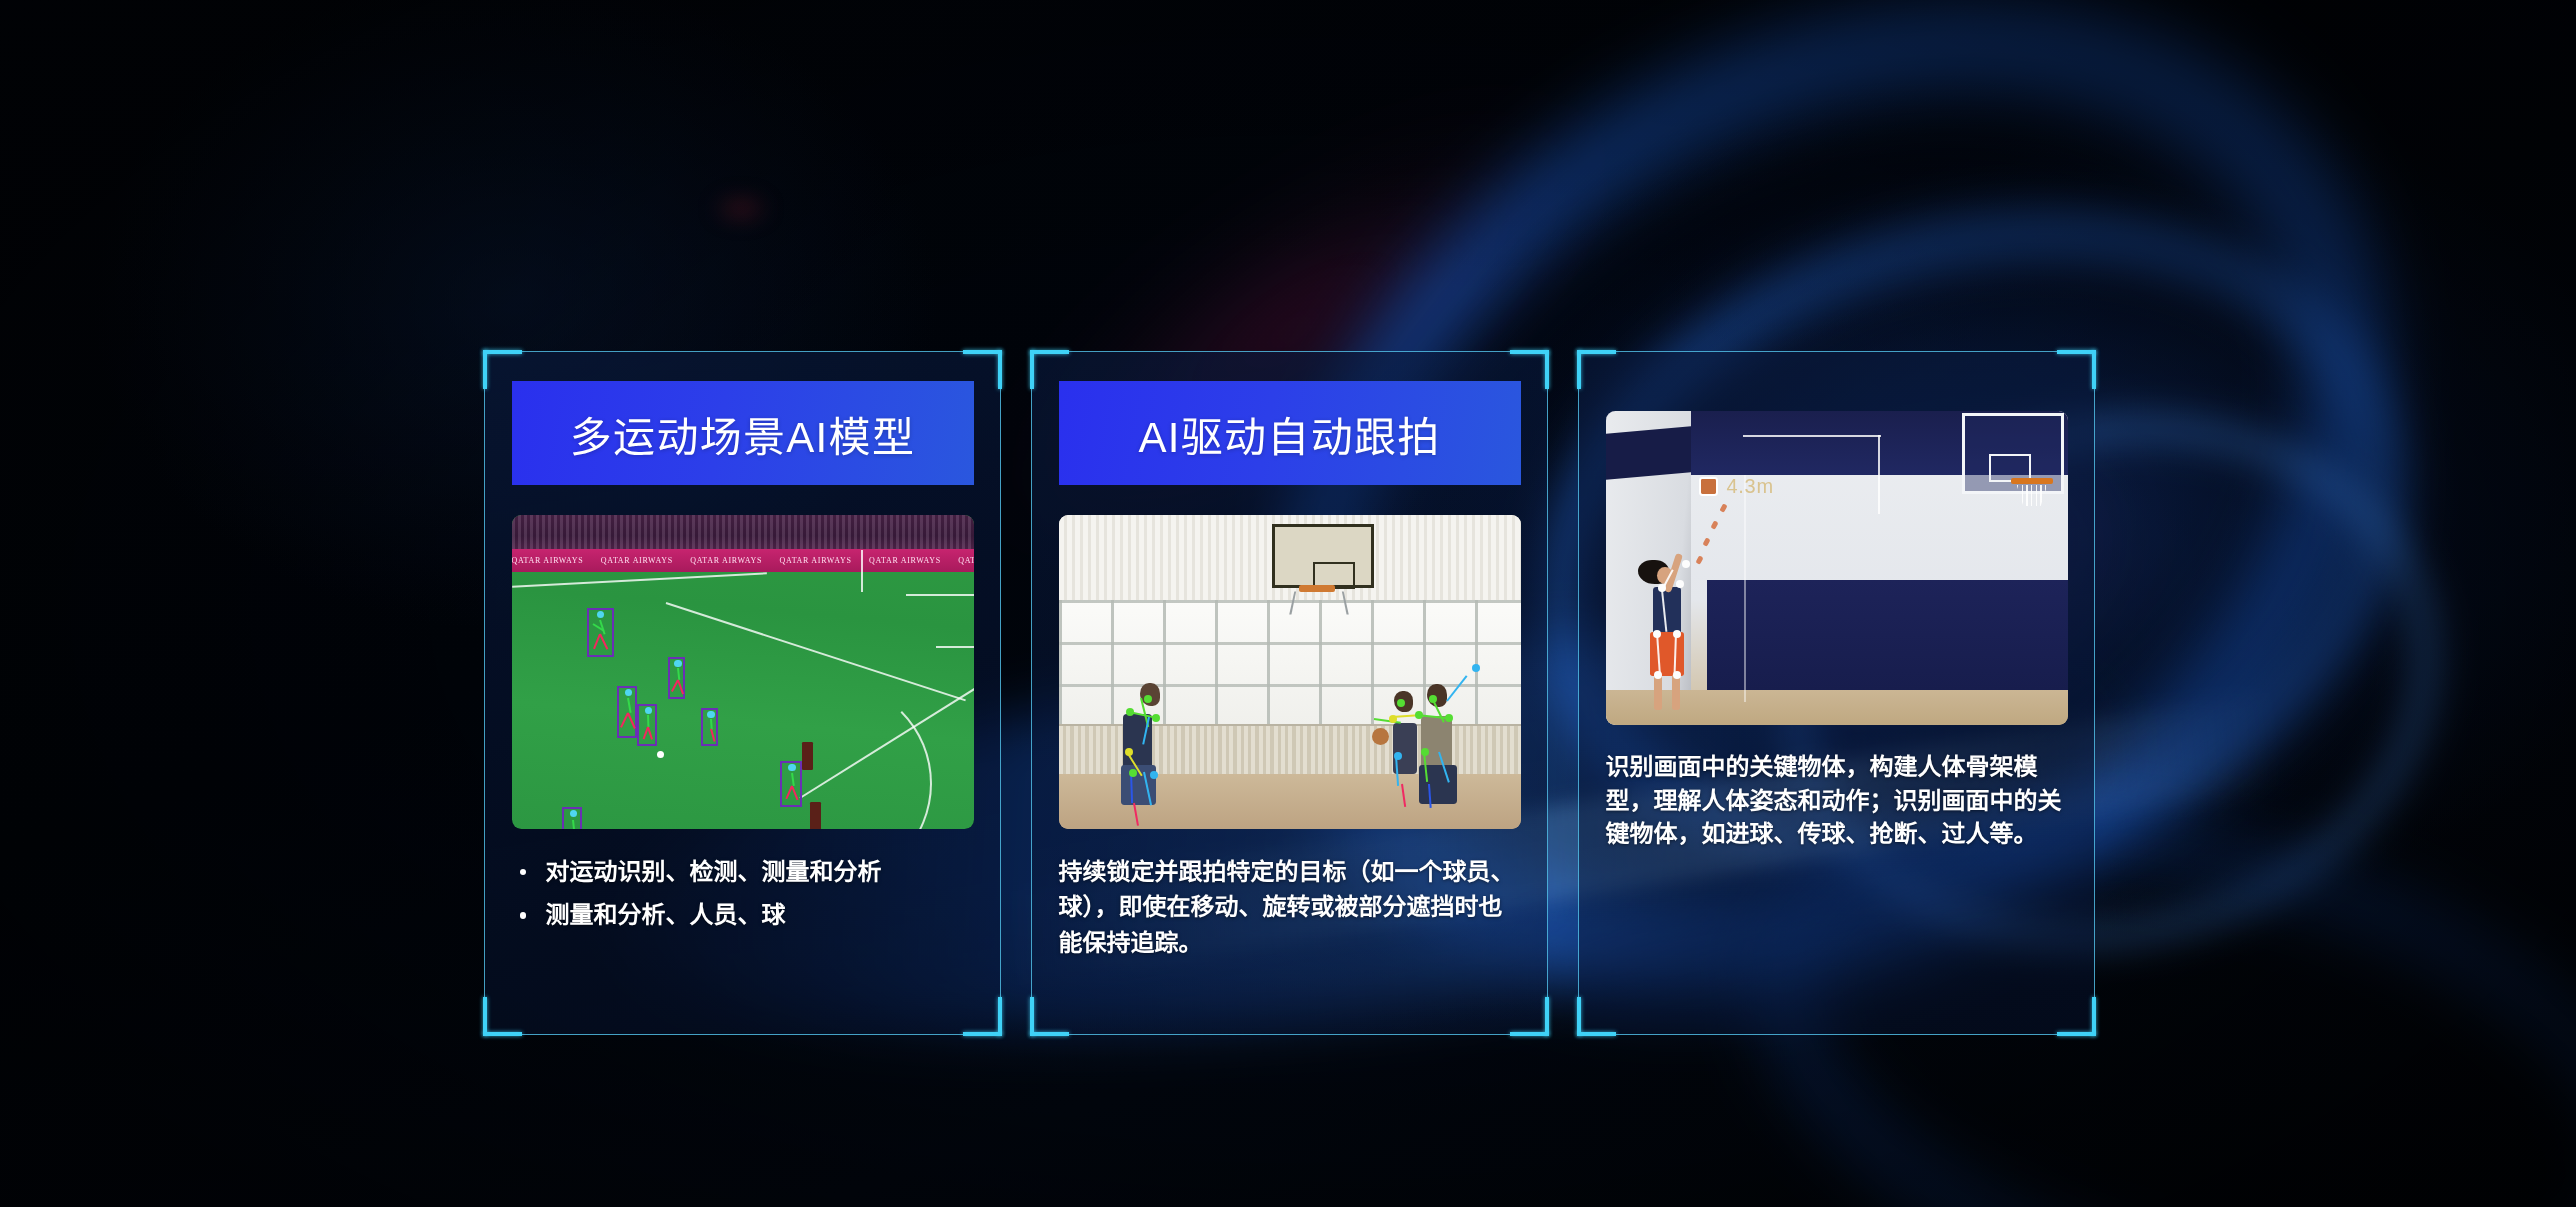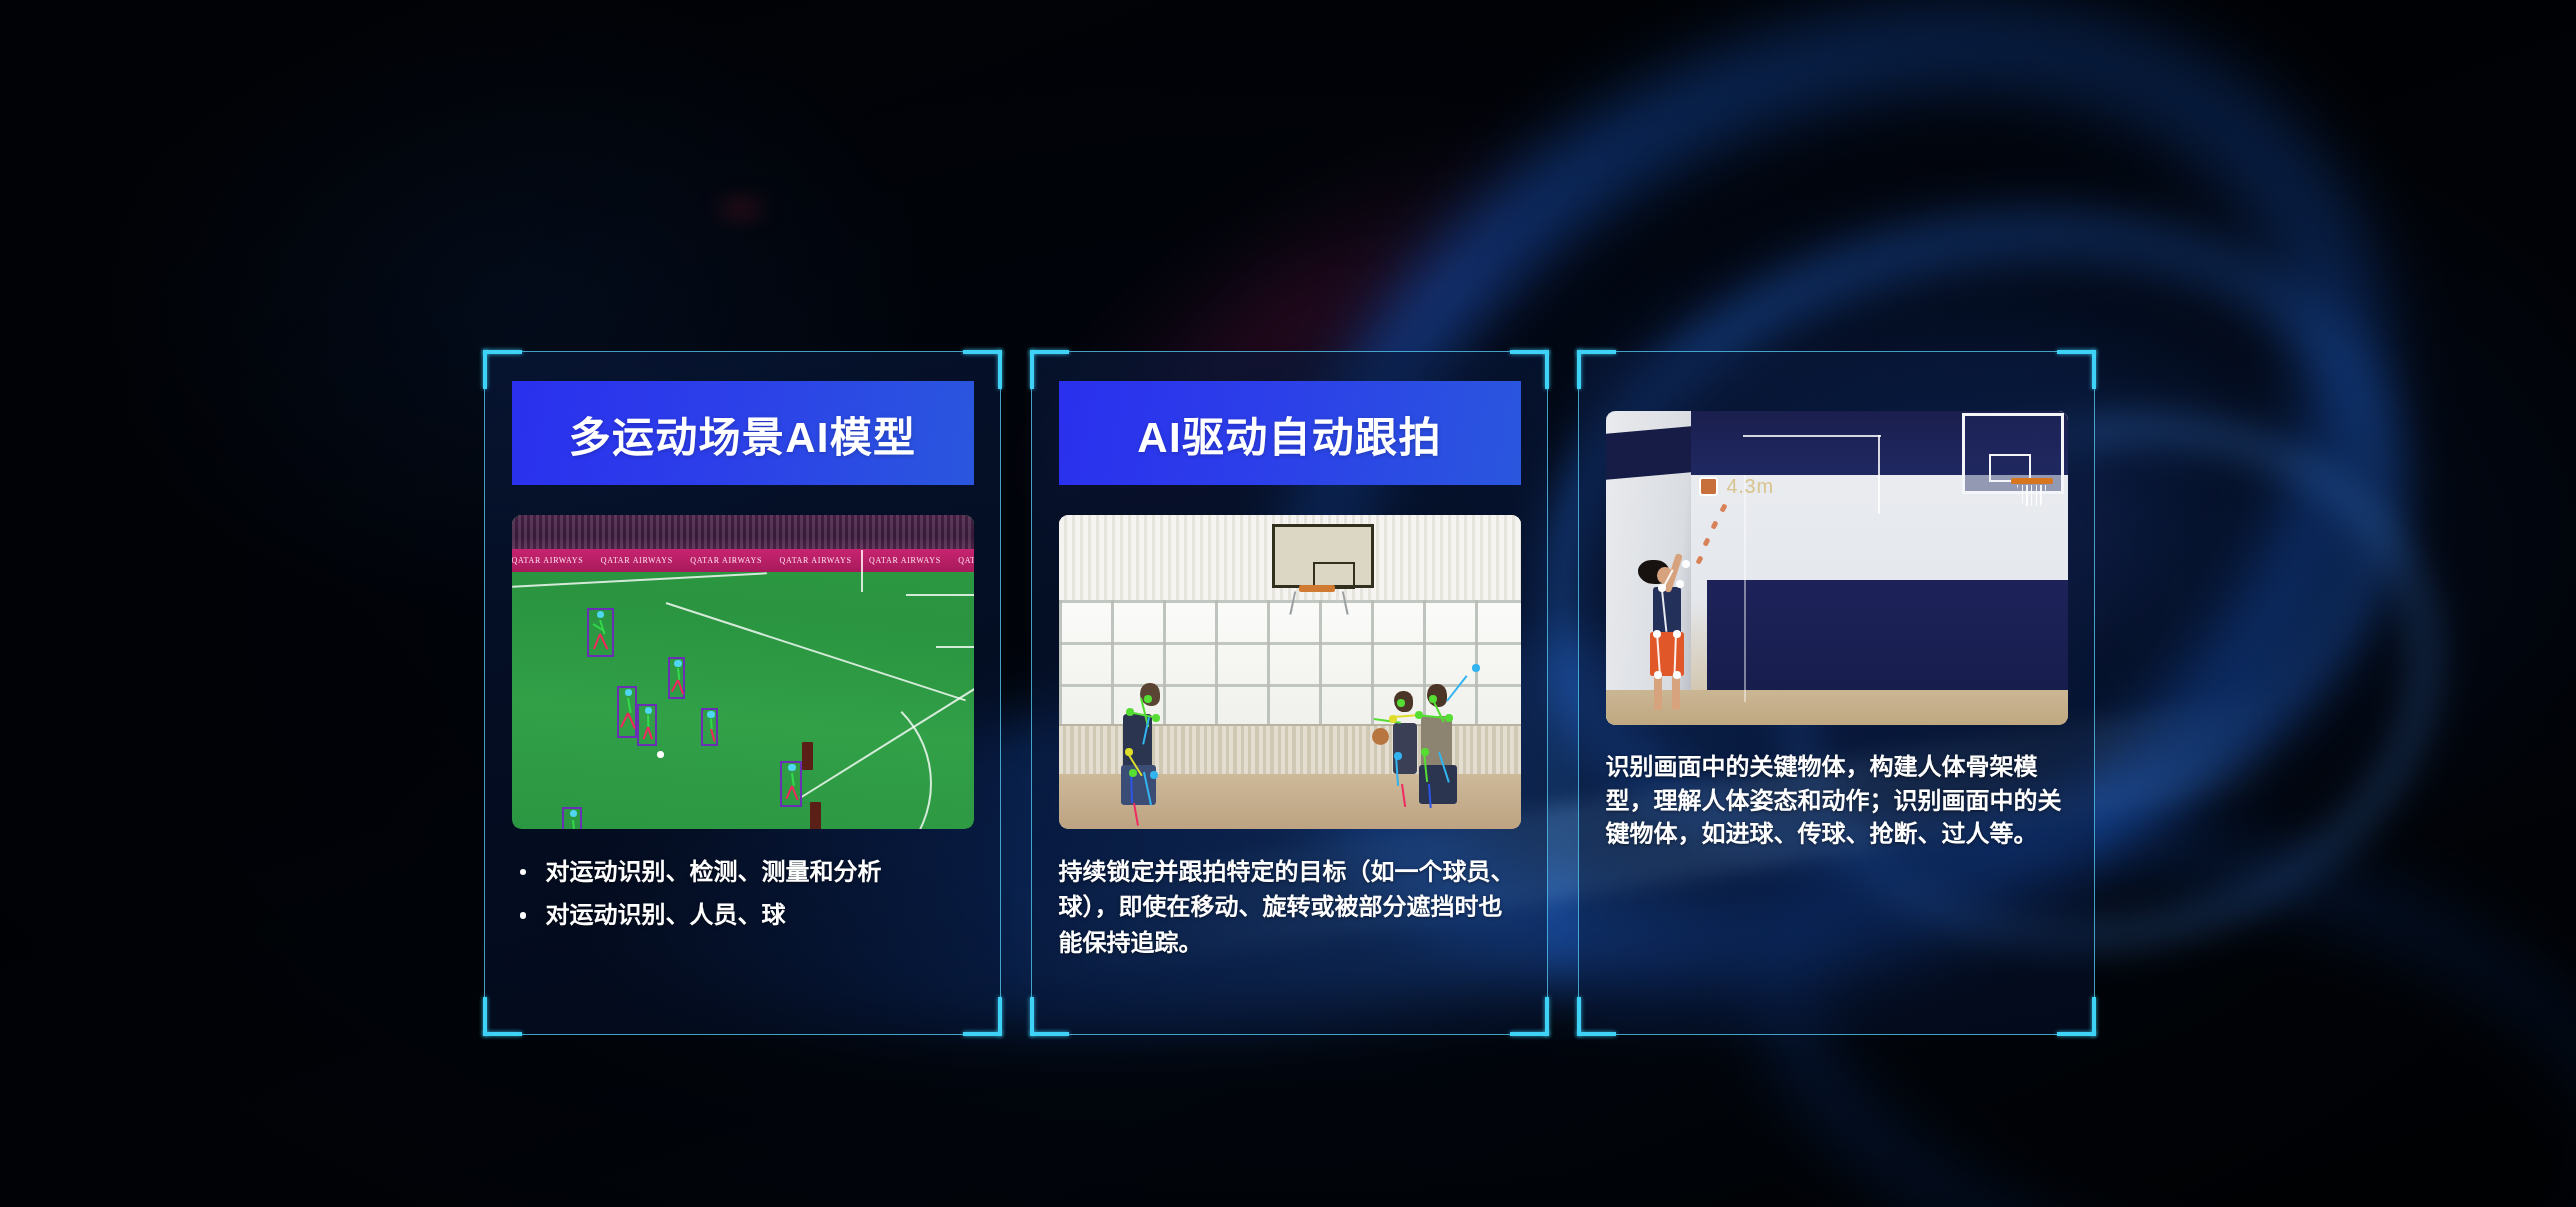--- a/index.html
+++ b/index.html
@@ -177,21 +177,21 @@
   
   .card-title {
     width: 462px;
     height: 104px;
     background: linear-gradient(100deg, #2a30ee 0%, #2c3fe9 45%, #2a57de 100%);
     display: flex;
     align-items: center;
     justify-content: center;
     color: #ffffff;
     font-size: 42px;
-    font-weight: bold;
+    font-weight: normal;
     letter-spacing: 1.3px;
     white-space: nowrap;
     text-shadow: 0 1.3px 4px rgba(0,0,0,0.22);
   }
 
   
   .thumb {
     position: relative;
     width: 462px;
     height: 314px;
@@ -494,21 +494,21 @@
             <div class="shead" style="left:6px;top:1.3px;"></div>
             <div class="sline" style="left:9.4px;top:10px;width:16px;background:#34d94a;transform:rotate(84deg);"></div>
 
           </div>
 
         </div>
 
         <div class="card-body">
           <ul class="bullets">
             <li>对运动识别、检测、测量和分析</li>
-            <li>对运动识别、人员、球</li>
+            <li>测量和分析、人员、球</li>
           </ul>
         </div>
       </div>
     </div>
 
     <div class="card">
       <div class="card-frame"></div>
       <div class="corner tl"></div>
       <div class="corner tr"></div>
       <div class="corner bl"></div>

